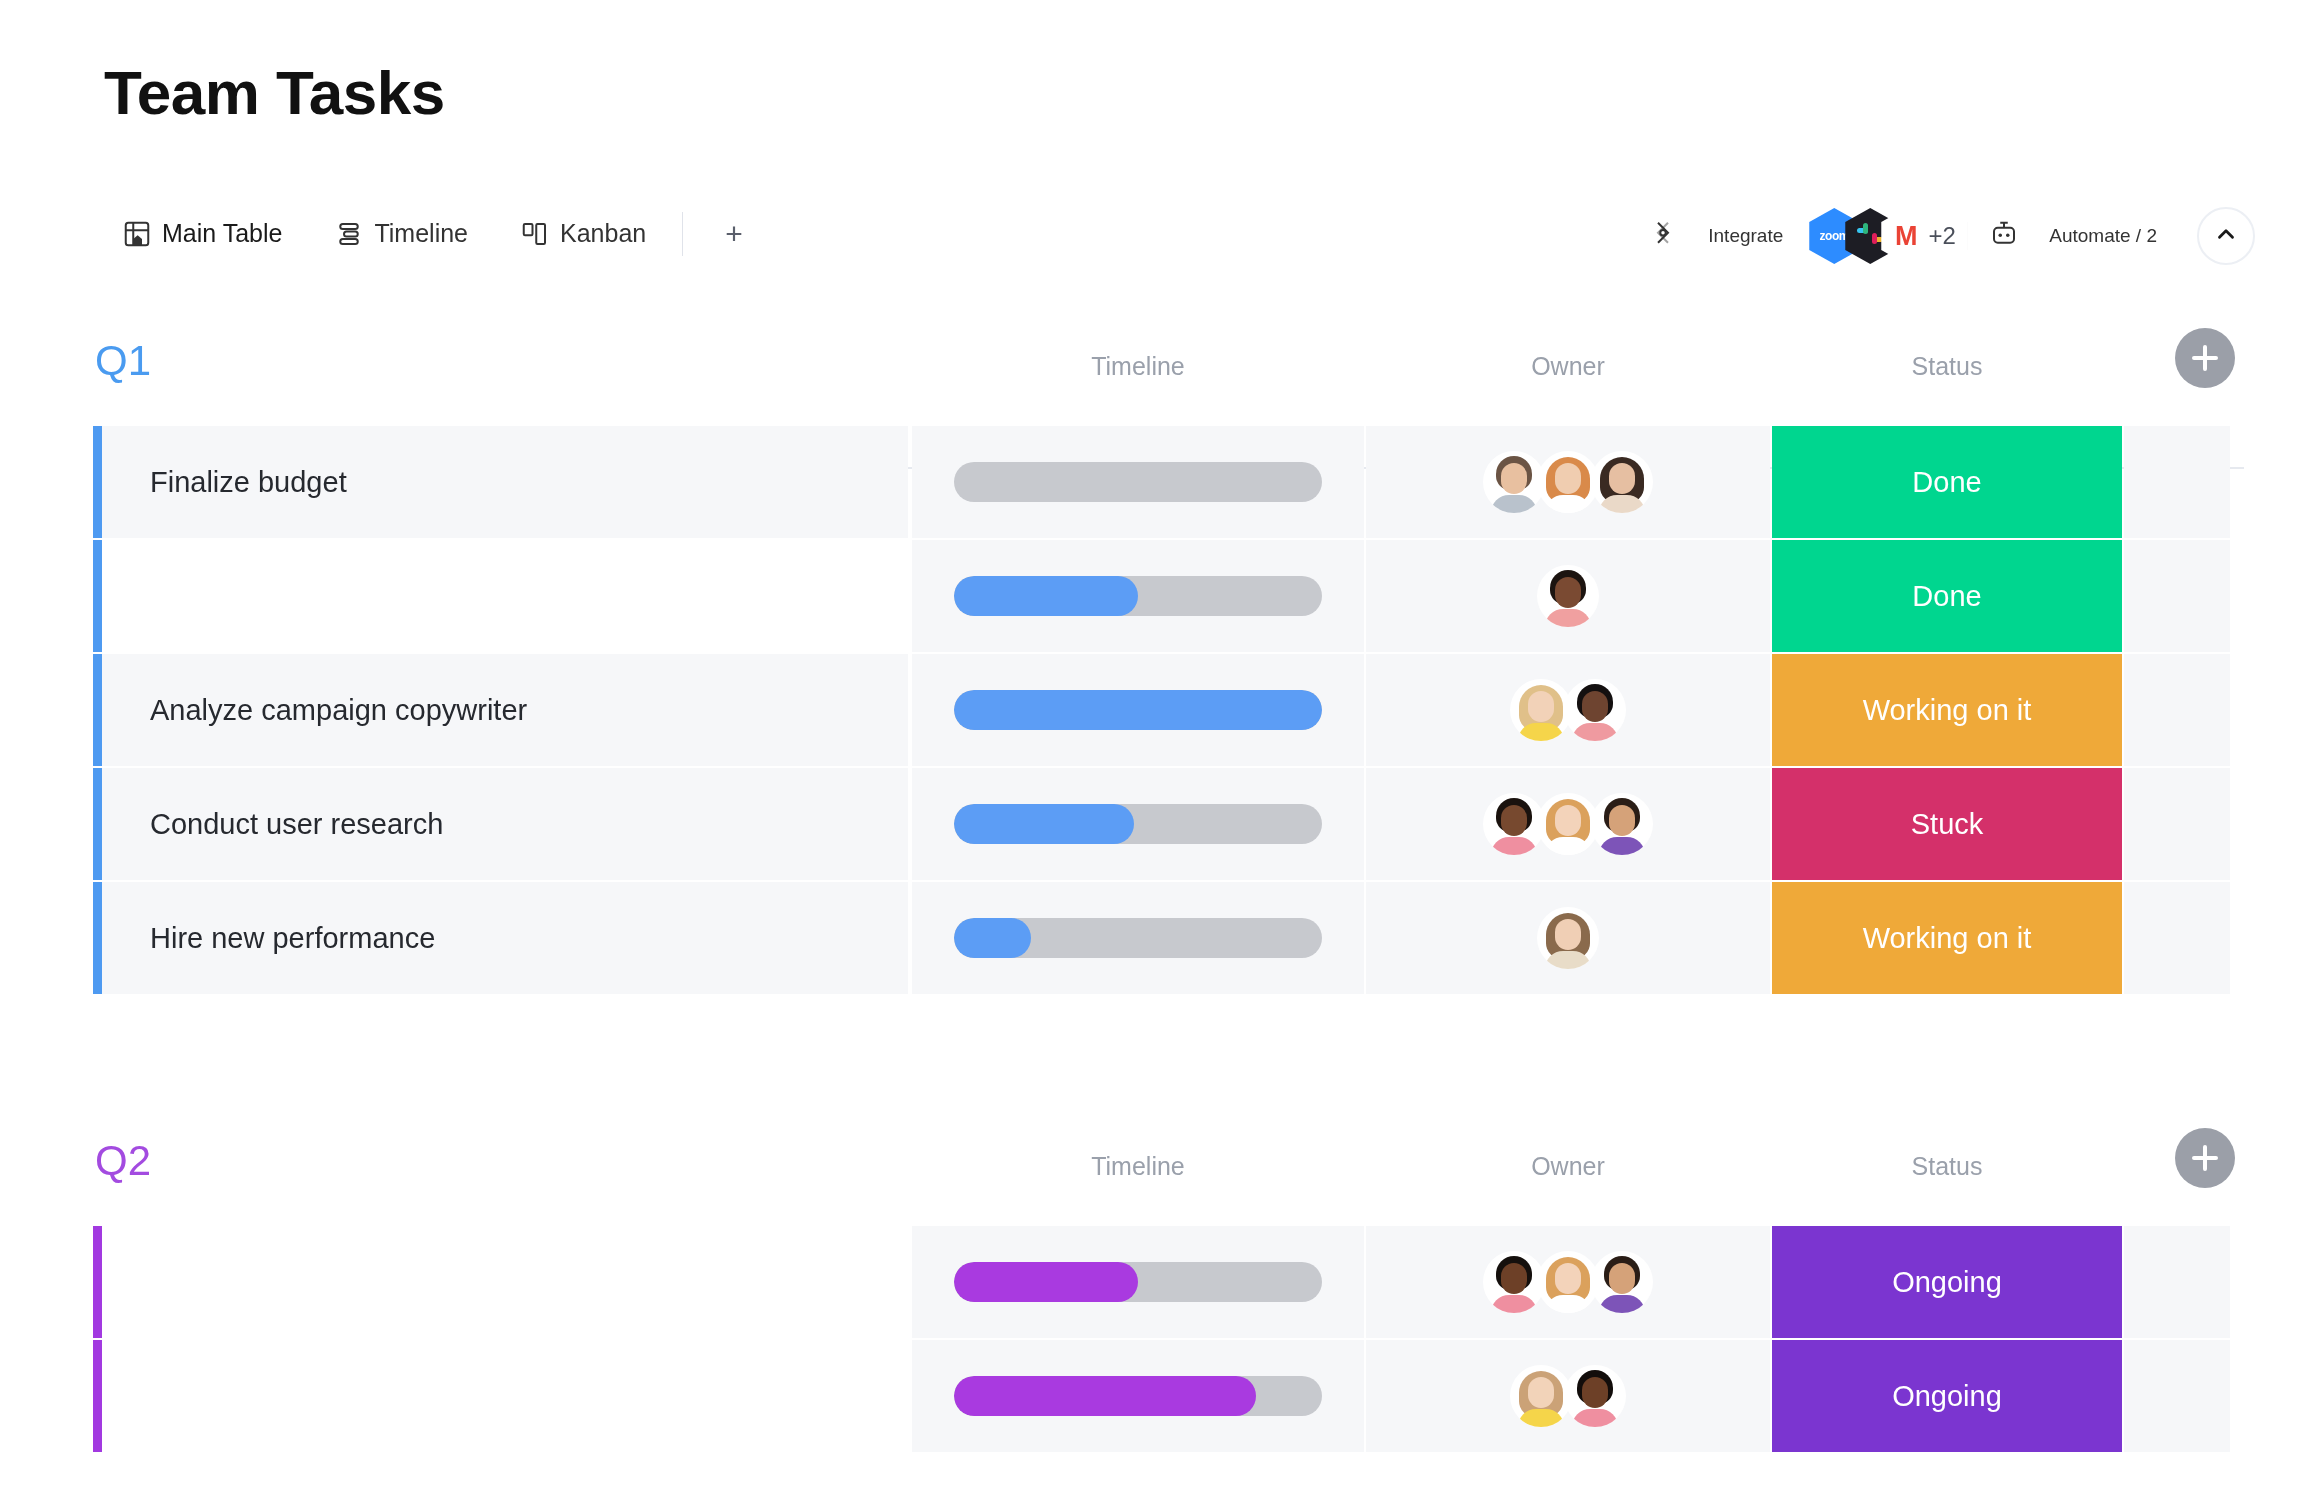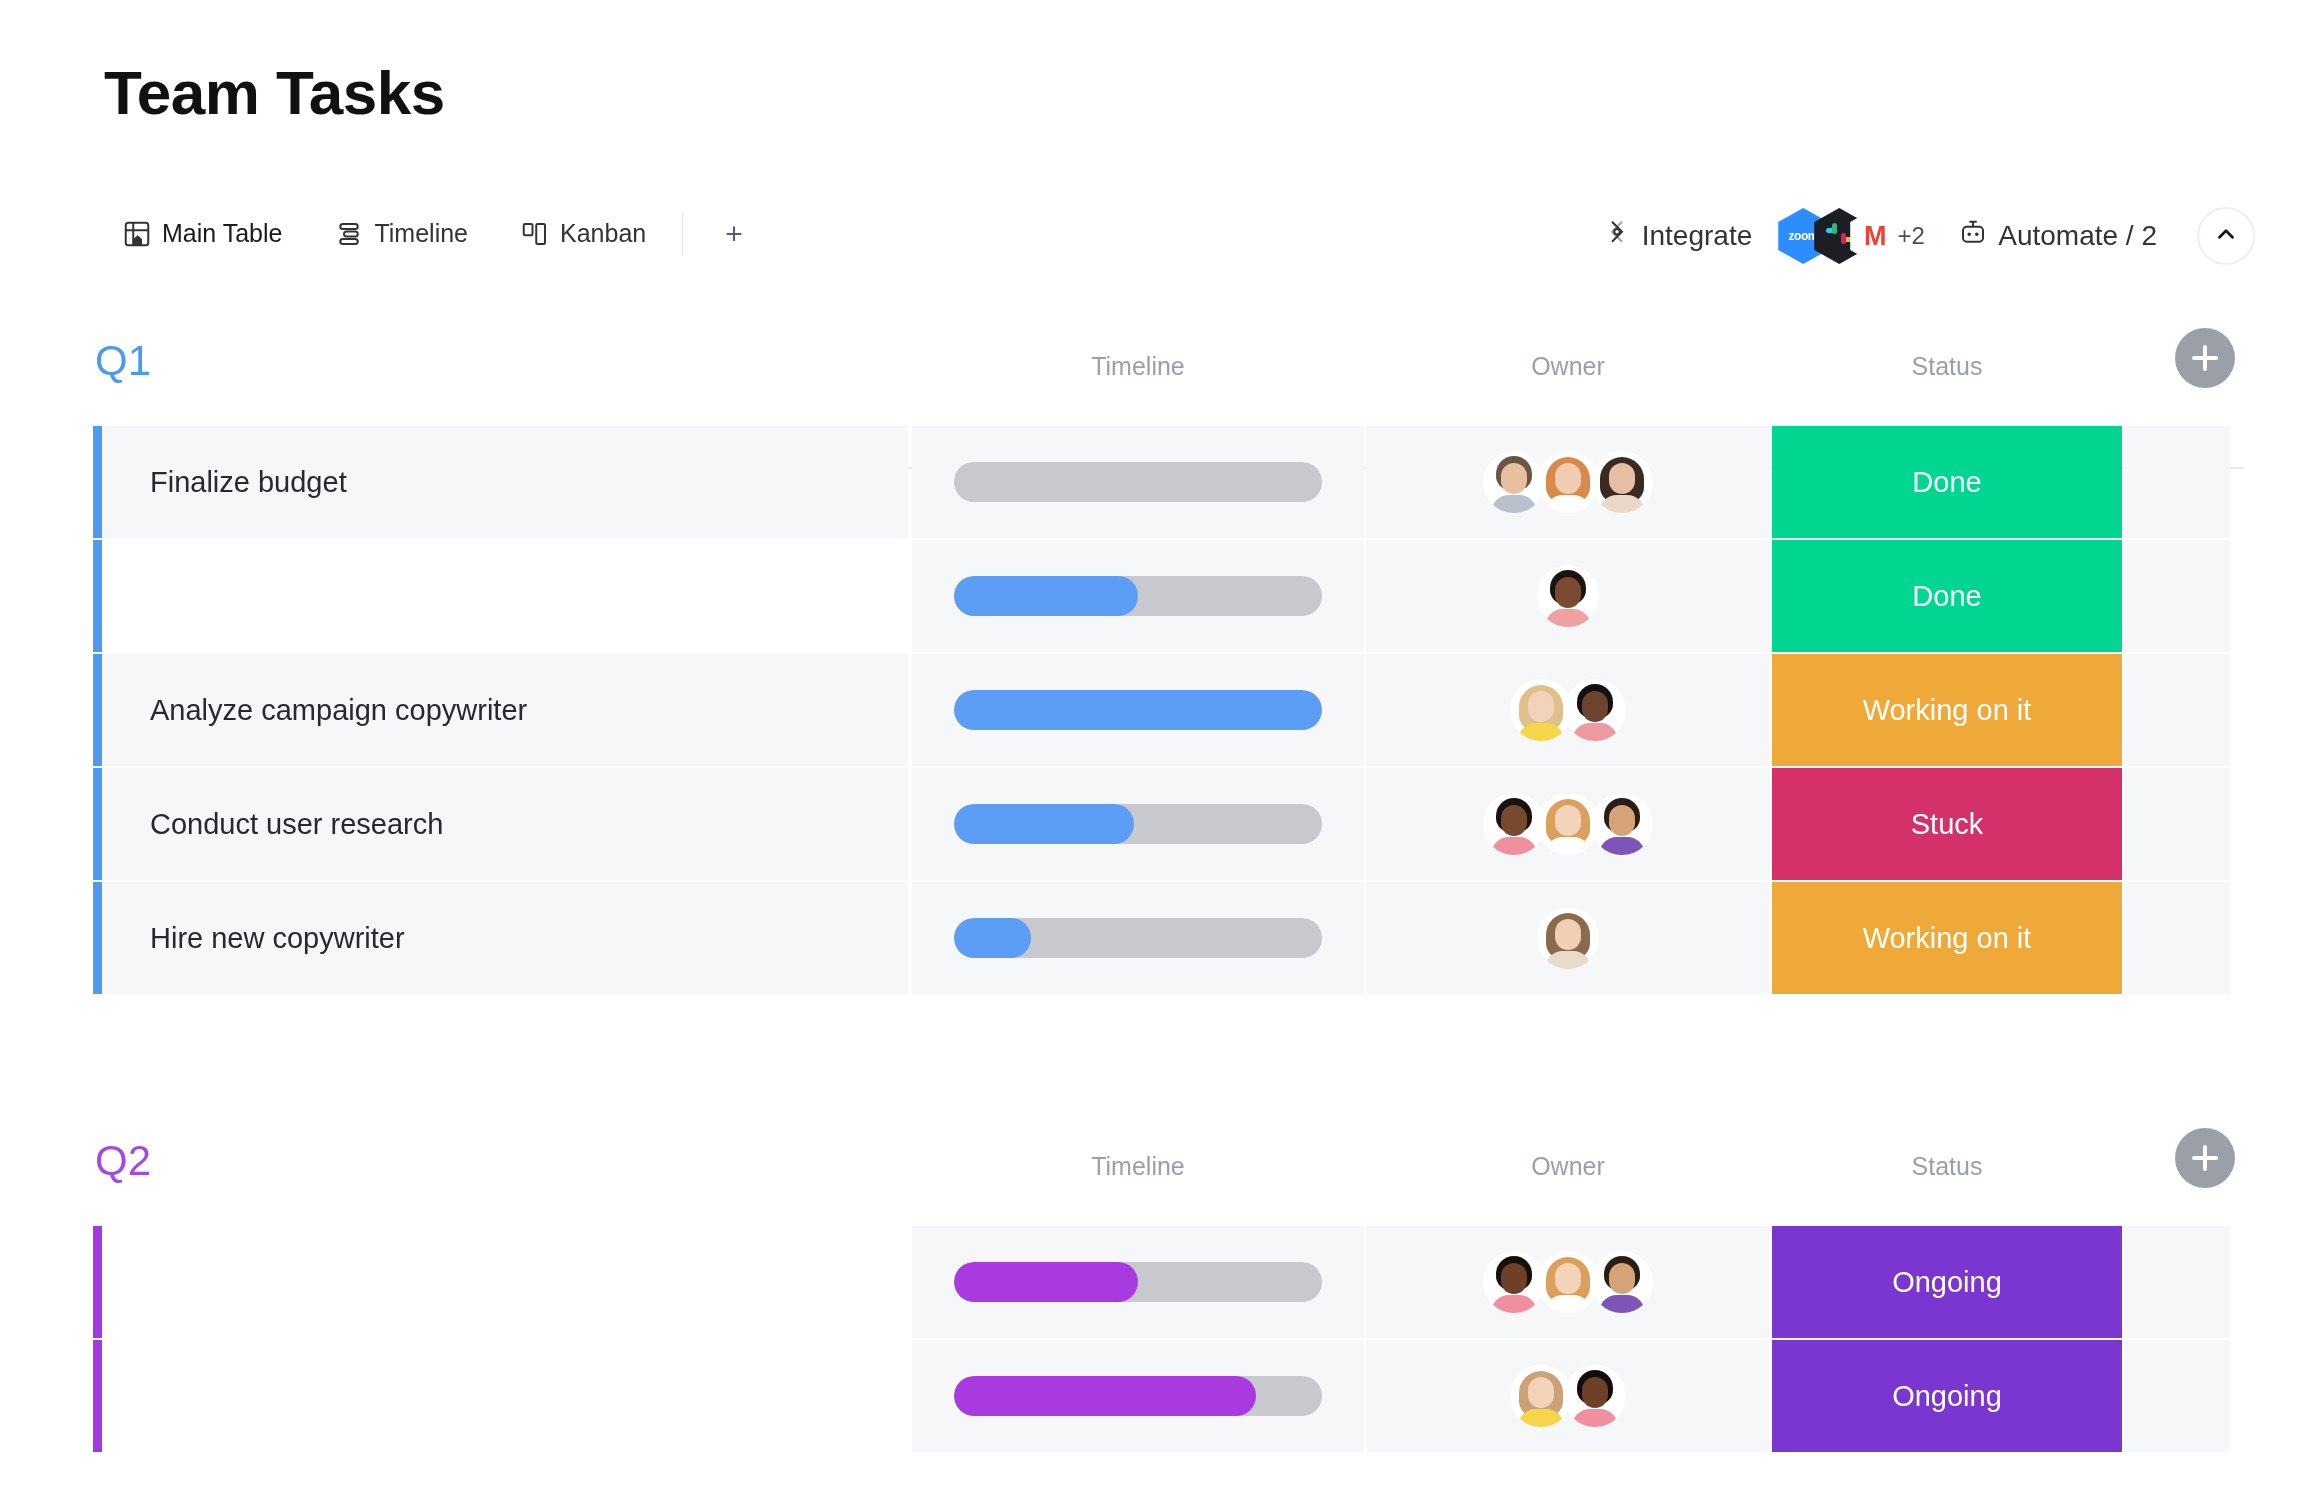--- a/index.html
+++ b/index.html
@@ -108,22 +108,22 @@
     top: 195px;
     height: 82px;
     display: flex;
     align-items: center;
     gap: 0;
   }
 
   .hr-item {
     display: flex;
     align-items: center;
-    gap: 10px;
-    font-size: 28px;
+    gap: 30px;
+    font-size: 19px;
     color: #333333;
     cursor: pointer;
     padding: 0 18px;
   }
 
   .integrate-apps {
     display: flex;
     align-items: center;
     margin-left: 8px;
     margin-right: 4px;
@@ -547,21 +547,21 @@
                 <span class="av-face" style="background:#d5a279"></span>
                 <span class="av-body" style="background:#7d54b8"></span>
               </div>
             </div>
           </div>
           <div class="cell cell-status" style="background: rgb(212, 48, 106);">Stuck</div>
           <div class="cell cell-extra"></div>
         </div>
         <div class="row">
           <div class="row-accent" style="background: rgb(78, 154, 241);"></div>
-          <div class="cell cell-name">Hire new copywriter</div>
+          <div class="cell cell-name">Hire new performance</div>
           <div class="cell cell-timeline">
             <div class="progress">
               <div class="progress-fill" style="width: 21%; background: rgb(92, 157, 245);"></div>
             </div>
           </div>
           <div class="cell cell-owner">
             <div class="avatars">
               <div class="avatar">
                 <span class="av-hair long" style="background:#8a6a4c"></span>
                 <span class="av-face" style="background:#f0cfb5"></span>

